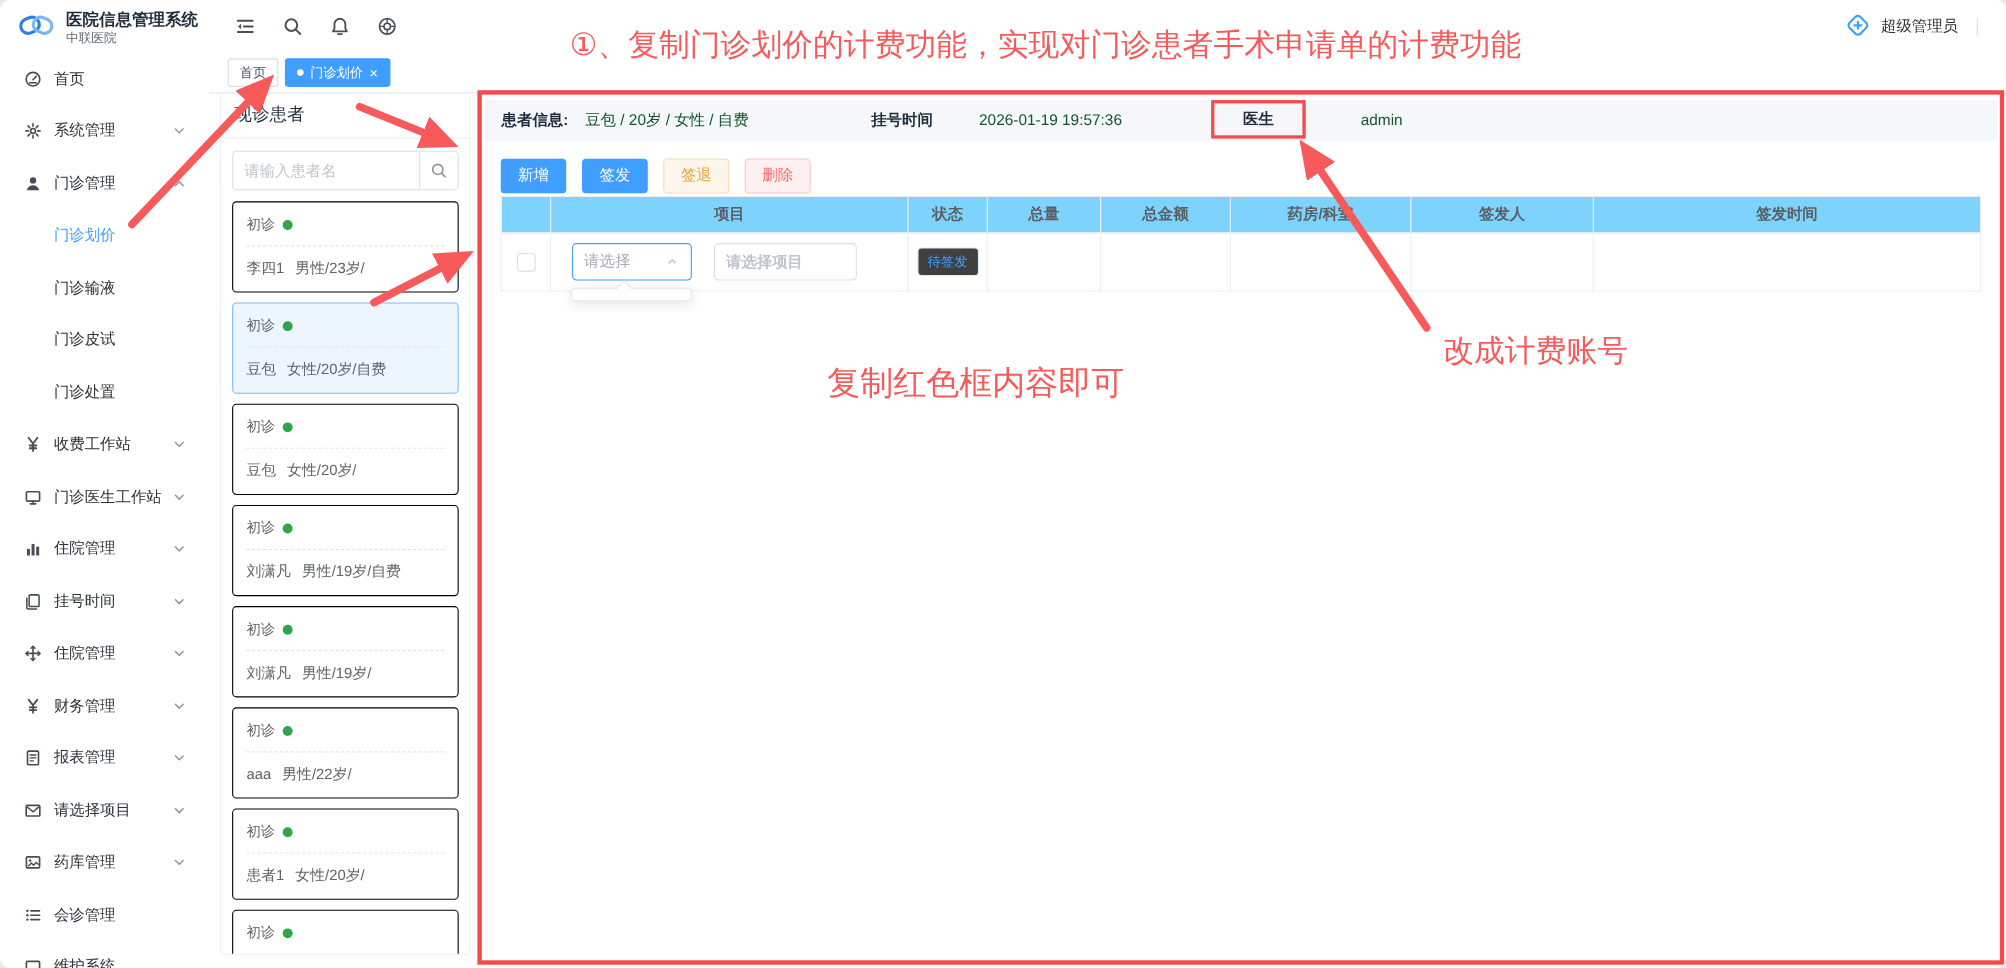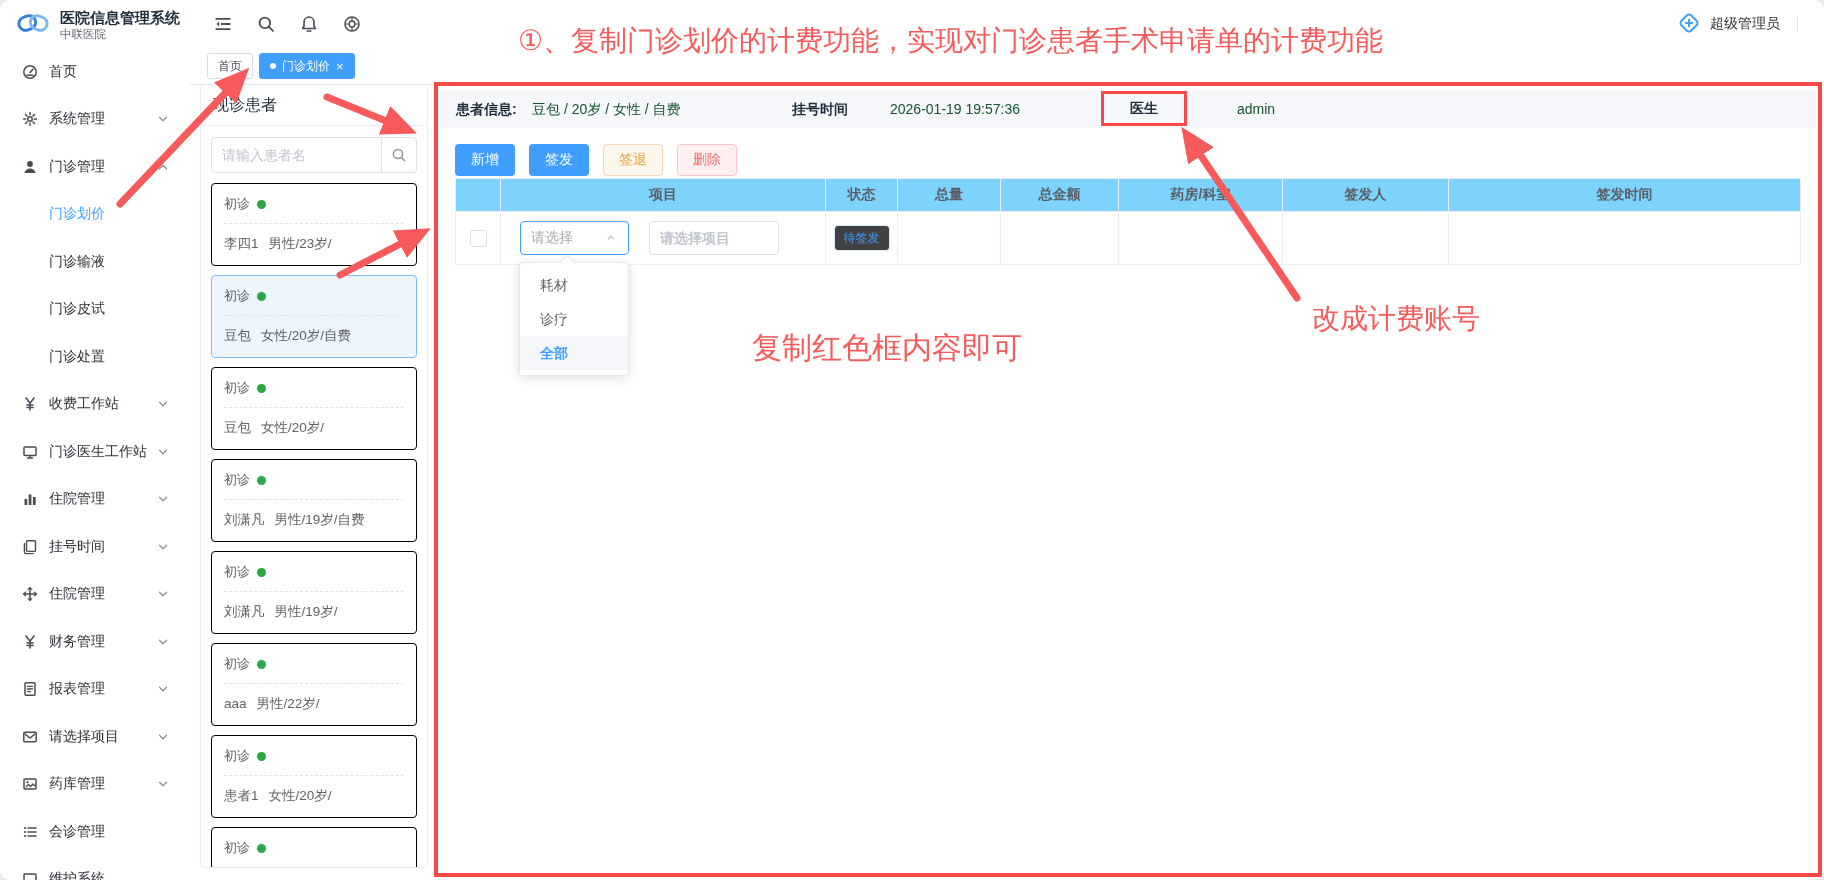--- a/index.html
+++ b/index.html
@@ -437,25 +437,20 @@
           <td></td>
           <td></td>
           <td></td>
         </tr>
       </tbody>
     </table>
   </div>
 
   <div class="dropdown">
     <span class="dd-caret"></span>
-    <div id="dd-options">
-        <div class="dd-opt">耗材</div>
-        <div class="dd-opt">诊疗</div>
-        <div class="dd-opt selected">全部</div>
-      </div>
   </div>
 
   <div class="anno anno-top">①、复制门诊划价的计费功能，实现对门诊患者手术申请单的计费功能</div>
   <div class="anno anno-mid">复制红色框内容即可</div>
   <div class="anno anno-right">改成计费账号</div>
 
   <svg class="arrows" width="1824" height="880">
     <defs>
       <marker id="ah" markerUnits="strokeWidth" markerWidth="5" markerHeight="4.4" refX="1" refY="2.2" orient="auto">
         <path d="M0 0L5 2.2 0 4.4z" fill="#f65a5a"></path>

